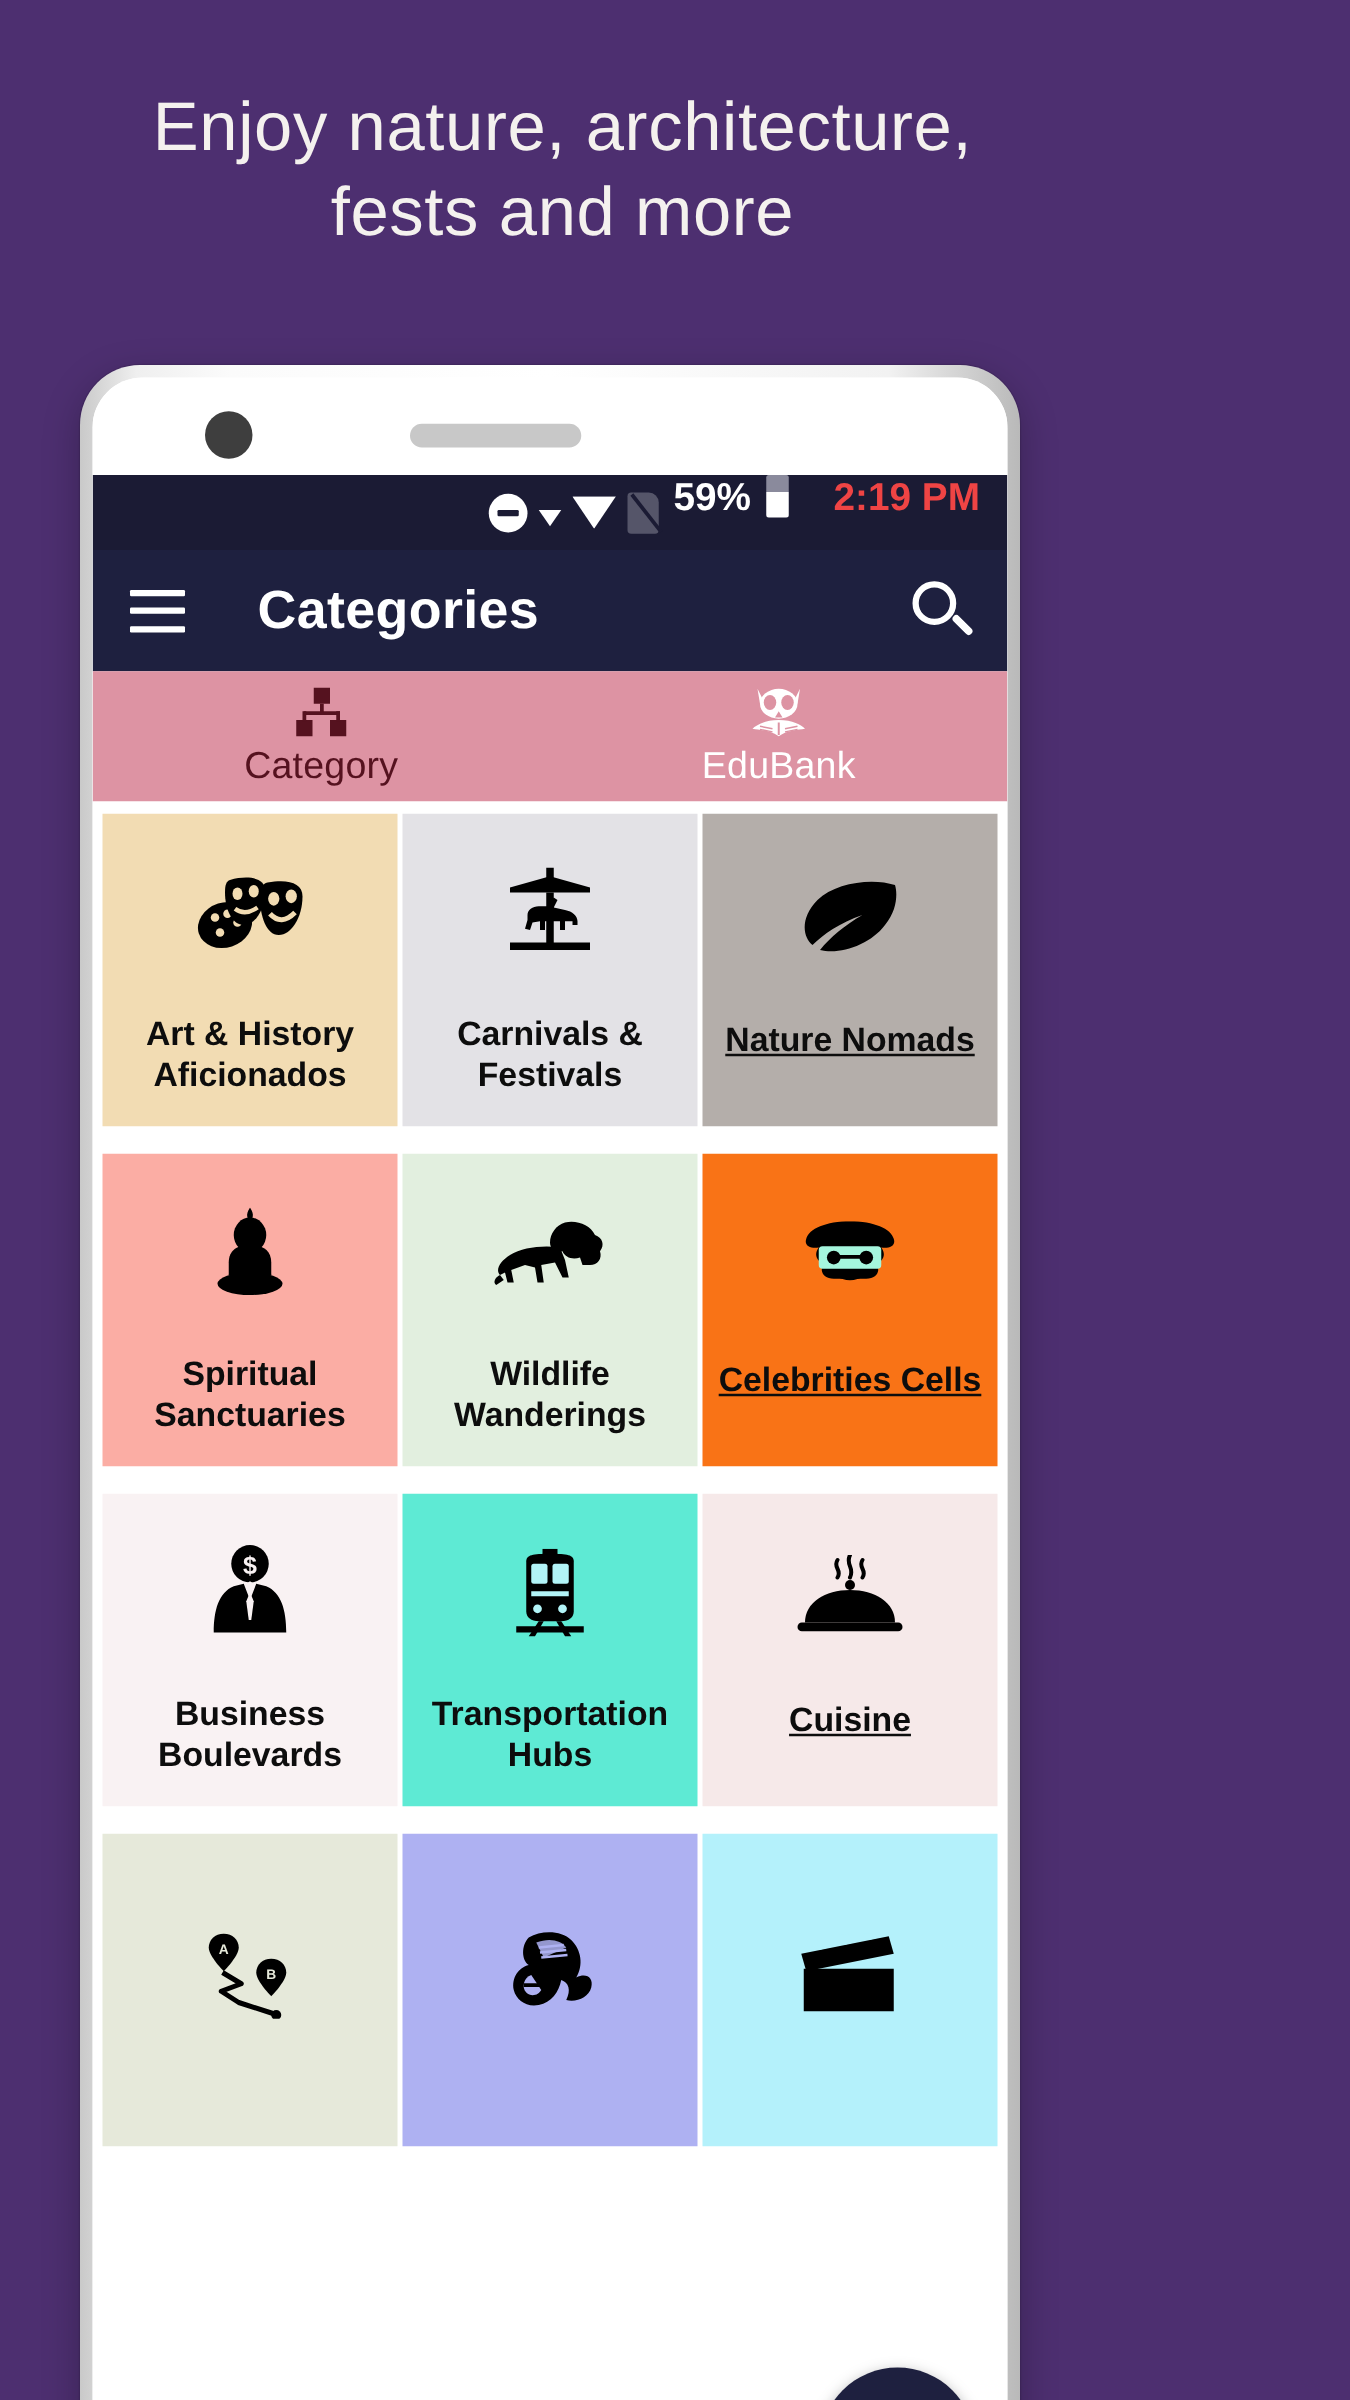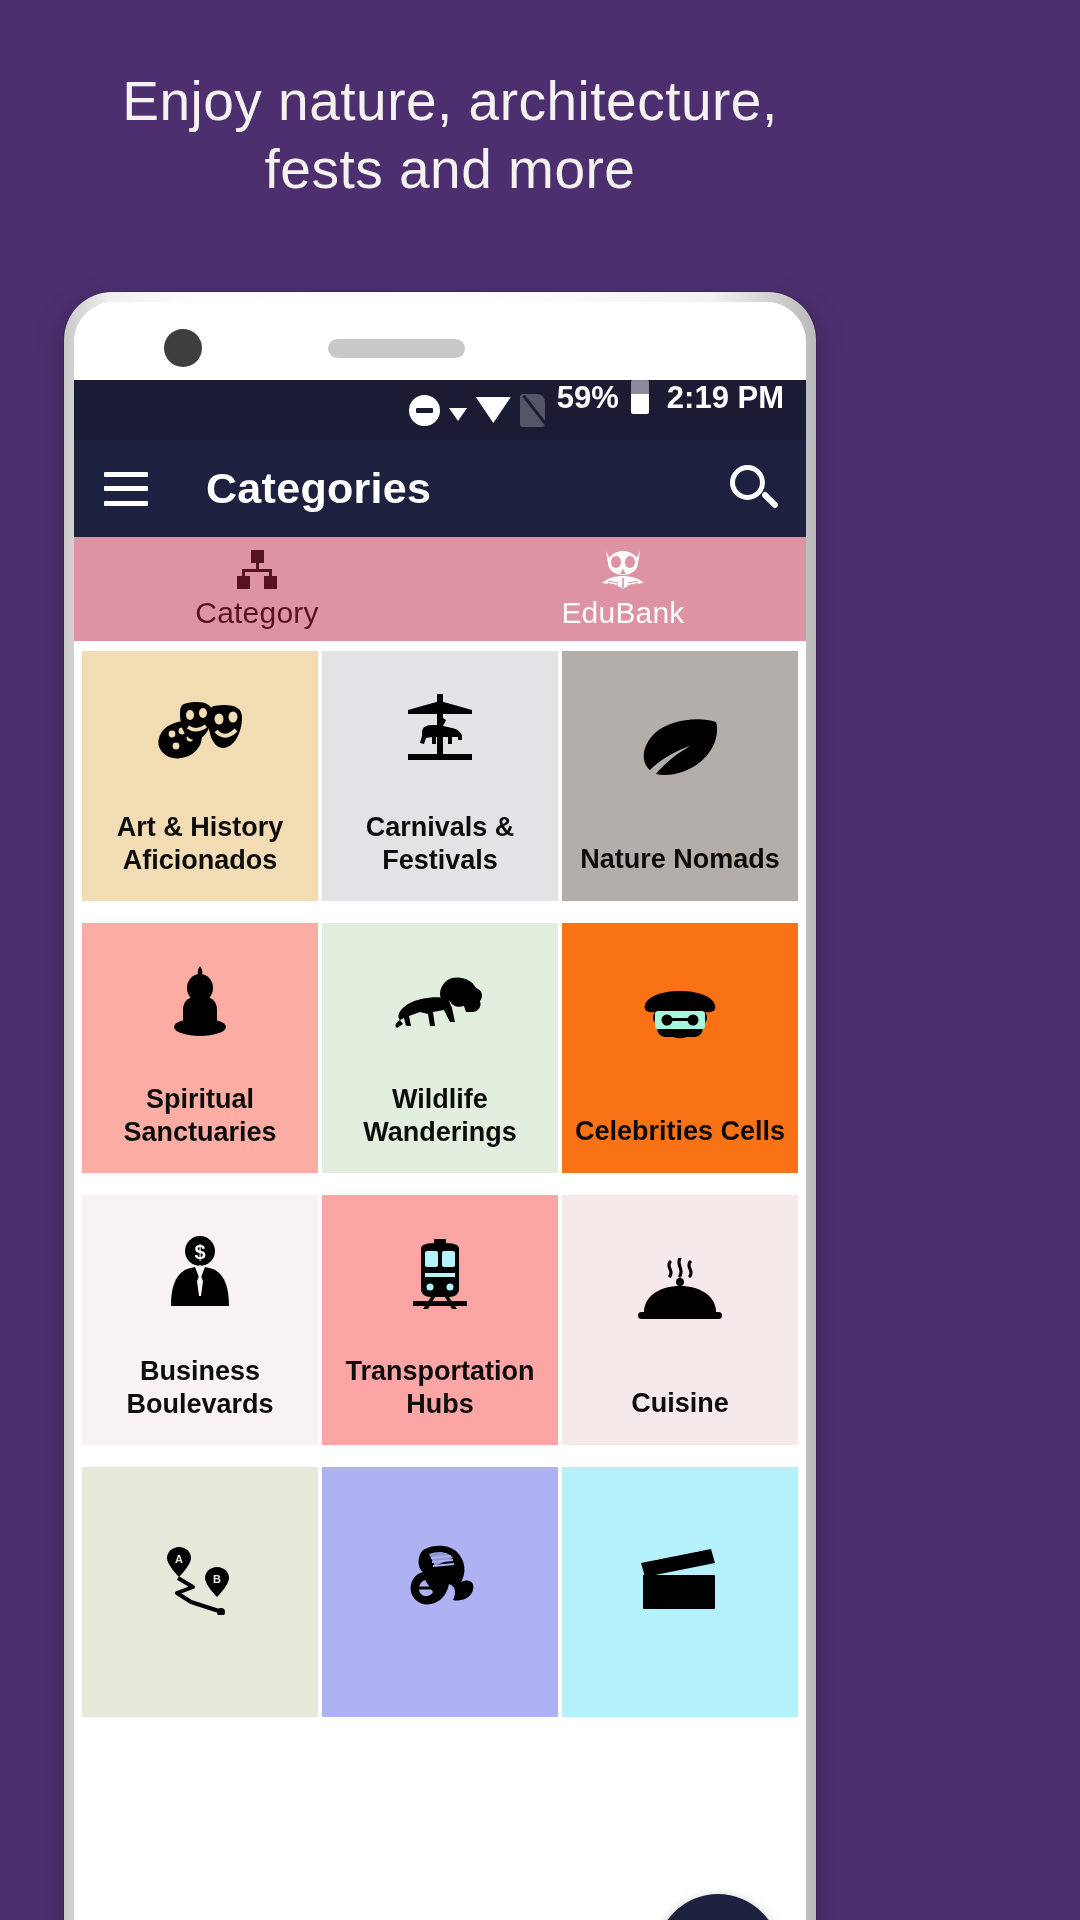--- a/index.html
+++ b/index.html
@@ -136,22 +136,22 @@
   .icon-battery {
     width: 18px; height: 34px; border-radius: 2px;
     background: linear-gradient(to top, #ffffff 0%, #ffffff 59%, #8a8a9c 59%, #8a8a9c 100%);
     position: relative;
   }
   .icon-battery::before {
     content: ""; position: absolute; left: 5px; top: -4px;
     width: 8px; height: 4px; background: #8a8a9c; border-radius: 1px 1px 0 0;
   }
   .status-time {
-    color: #ffffff; font-size: 31px; font-weight: bold;
-    margin-left: 6px;
+    color: #ef4444; font-size: 31px; font-weight: bold;
+    margin-left: 24px;
   }
 
   
   .app-bar {
     height: 97px;
     background: #1e203f;
     display: flex;
     align-items: center;
     padding: 0 26px 0 30px;
   }
@@ -226,21 +226,21 @@
   }
   .card-label {
     font-size: 27px;
     font-weight: bold;
     color: #0d0d0d;
     text-align: center;
     line-height: 1.23;
     padding: 0 6px 24px 6px;
     white-space: pre-line;
   }
-  .card-label.single { padding-bottom: 25px; }
+  .card-label.single { padding-bottom: 52px; text-decoration: underline; }
 
   
   .fab {
     position: absolute;
     right: 26px;
     bottom: -36px;
     width: 124px; height: 124px;
     border-radius: 50%;
     background: #1e203f;
     display: flex; align-items: center; justify-content: center;
@@ -417,21 +417,21 @@
               <text x="33" y="23" font-size="20" font-weight="bold" fill="#f9f2f3" text-anchor="middle" font-family="Liberation Sans, sans-serif">$</text>
               <path d="M20 33 L28 31 L33 44 L38 31 L46 33 C58 38 62 52 62 70 L4 70 C4 52 8 38 20 33 Z" fill="#000"></path>
               <path d="M30 31 L33 37 L36 31 L33 29 Z" fill="#f9f2f3"></path>
               <path d="M33 38 L36 45 L34 60 L32 60 L30 45 Z" fill="#f9f2f3"></path>
             </svg>
           </div>
           <div class="card-label">Business
 Boulevards</div>
         </div>
 
-        <div class="card" style="background:#fca5a5">
+        <div class="card" style="background:#5eead4">
           <div class="card-icon">
             <svg width="62" height="72" viewBox="0 0 62 72">
               <rect x="25" y="0" width="12" height="6" fill="#000"></rect>
               <path d="M12 10 C12 5 17 4 31 4 C45 4 50 5 50 10 L50 50 C50 55 46 58 40 58 L22 58 C16 58 12 55 12 50 Z" fill="#000"></path>
               <rect x="16" y="12" width="13" height="16" rx="2" fill="#b2f4f7"></rect>
               <rect x="33" y="12" width="13" height="16" rx="2" fill="#b2f4f7"></rect>
               <rect x="16" y="34" width="30" height="4" fill="#b2f4f7"></rect>
               <circle cx="21" cy="48" r="3.5" fill="#b2f4f7"></circle>
               <circle cx="41" cy="48" r="3.5" fill="#b2f4f7"></circle>
               <rect x="4" y="62" width="54" height="5" fill="#000"></rect>

